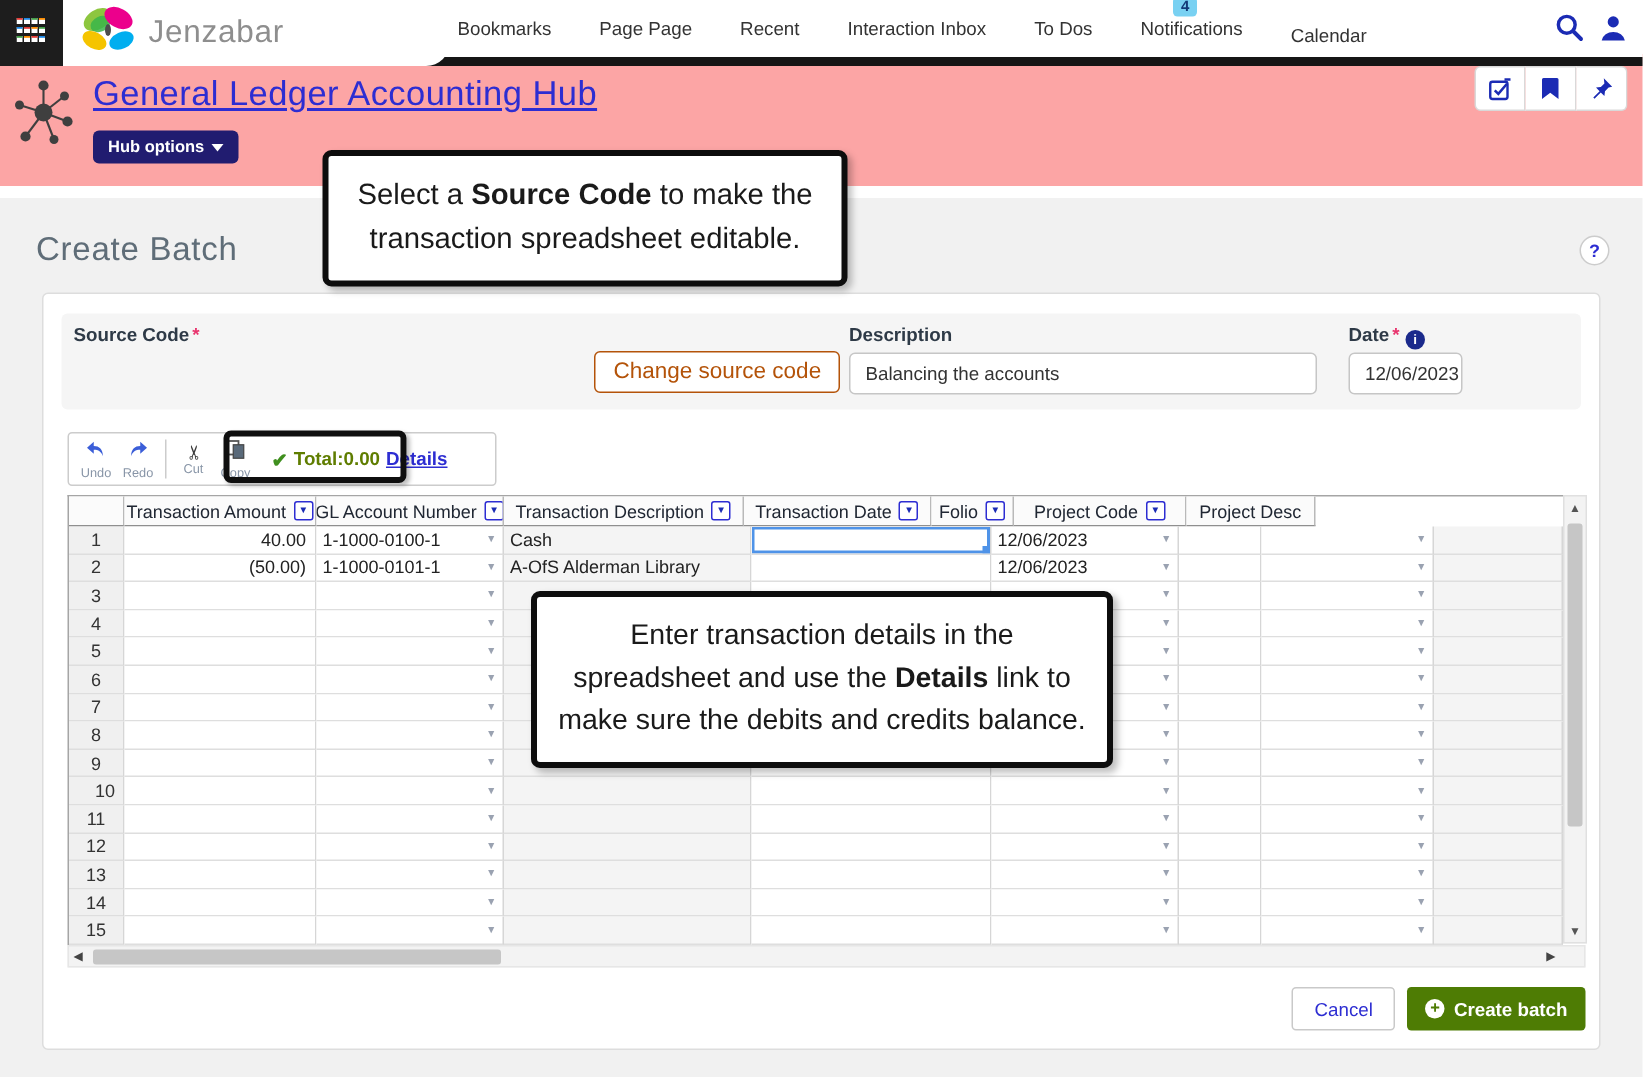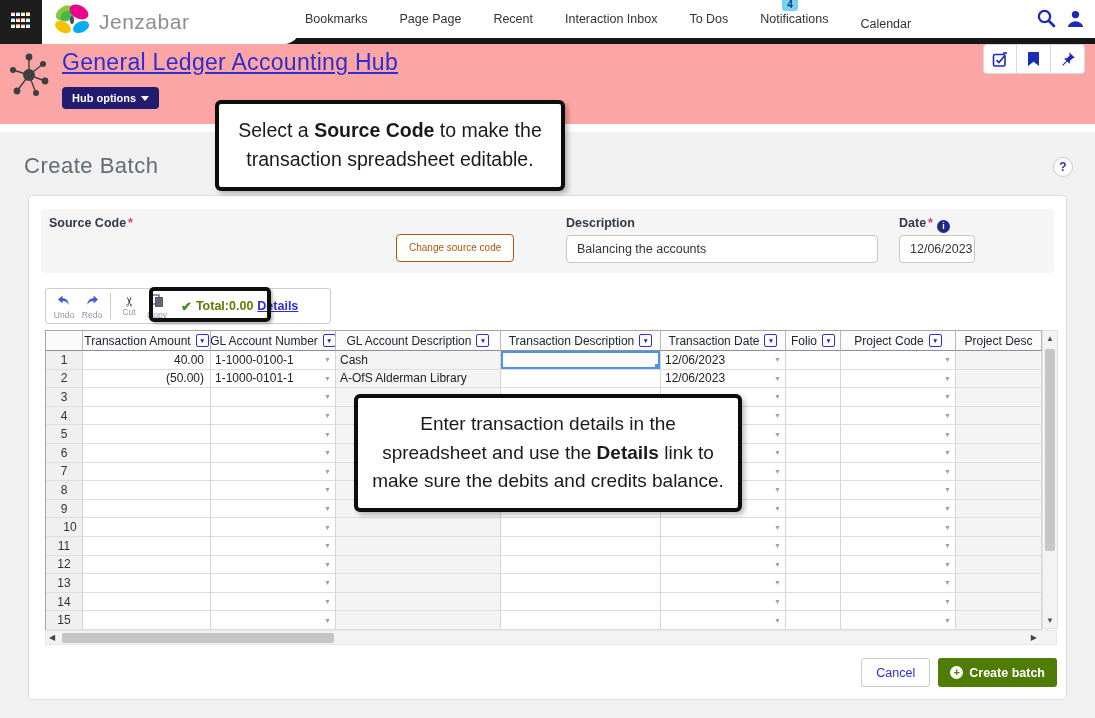--- a/index.html
+++ b/index.html
@@ -34,21 +34,21 @@
   .page-title { position:absolute; left:24px; top:21px; font-size:22px; color:#5f6d78; letter-spacing:0.5px; }
   .help-circle { position:absolute; right:22px; top:25px; width:20px; height:20px; border-radius:50%; background:#fff; border:1px solid #ccc; color:#2d2dd2; font-size:12px; font-weight:bold; display:flex; align-items:center; justify-content:center; cursor:pointer; }
   .card { position:absolute; left:28px; top:63px; width:1039px; height:505px; background:#fff; border:1px solid #ddd; border-radius:4px; }
   
   .form-panel { position:absolute; left:12px; right:12px; top:13px; height:64px; background:#f5f5f5; border-radius:4px; }
   .f-label { position:absolute; top:7px; font-size:12.5px; font-weight:bold; color:#2e3a47; }
   .req { color:#e8336d; font-weight:bold; margin-left:2px; }
   .info-dot { display:inline-flex; width:13px; height:13px; border-radius:50%; background:#1b2a8c; color:#fff; font-size:9px; font-weight:bold; align-items:center; justify-content:center; margin-left:4px; vertical-align:-2px; font-style:normal; }
   .source-select { position:absolute; left:8px; top:26px; width:332px; height:28px; background:#ececec; border:1px solid #c6c6c6; border-radius:4px; font-size:12.5px; color:#555; line-height:26px; padding-left:10px; cursor:default; }
   .sel-chev { position:absolute; right:12px; top:8px; width:8px; height:8px; border-right:2px solid #555; border-bottom:2px solid #555; transform:rotate(45deg); }
-  .change-btn { position:absolute; left:355px; top:25px; height:28px; padding:0 12px; background:#fff; border:1px solid #b45309; color:#b45309; border-radius:4px; font-size:10px; line-height:26px; cursor:pointer; }
+  .change-btn { position:absolute; left:355px; top:25px; height:28px; padding:0 12px; background:#fff; border:1px solid #b45309; color:#b45309; border-radius:4px; font-size:15px; line-height:26px; cursor:pointer; }
   .desc-input, .date-input { position:absolute; top:26px; height:28px; background:#fff; border:1px solid #c6c6c6; border-radius:4px; font-size:12.5px; color:#333; line-height:26px; padding-left:10px; }
   
   .toolbar { position:absolute; left:16px; top:92px; height:36px; border:1px solid #ccc; border-radius:3px; display:inline-flex; align-items:center; padding:0 6px 0 4px; background:#fff; }
   .tool { width:28px; display:flex; flex-direction:column; align-items:center; justify-content:center; cursor:pointer; gap:0px; }
   .tool .t-label { font-size:8.5px; color:#8895a7; margin-top:-1px; }
   .tool-sep { width:1px; height:26px; background:#ccc; margin:0 4px; }
   .total-area { margin-left:10px; display:flex; align-items:center; gap:4px; font-size:12.5px; font-weight:bold; padding-right:26px; }
   .check-glyph { color:#3f8f1e; font-size:13px; }
   .total-text { color:#5f7d00; }
   .details-link { color:#2d2dd2; text-decoration:underline; cursor:pointer; }
@@ -276,24 +276,20 @@
         <div class="ghead" id="grid-header">
             <div class="hcell" style="width: 37px;"></div>
             <div class="hcell" style="width: 128px;">
               <span>Transaction Amount</span>
               <span class="filter-box">▼</span>
             </div>
             <div class="hcell" style="width: 125px;">
               <span>GL Account Number</span>
               <span class="filter-box">▼</span>
             </div>
-            <div class="hcell" style="width: 165px;">
-              <span>GL Account Description</span>
-              <span class="filter-box">▼</span>
-            </div>
             <div class="hcell" style="width: 160px;">
               <span>Transaction Description</span>
               <span class="filter-box">▼</span>
             </div>
             <div class="hcell" style="width: 125px;">
               <span>Transaction Date</span>
               <span class="filter-box">▼</span>
             </div>
             <div class="hcell" style="width: 55px;">
               <span>Folio</span>

